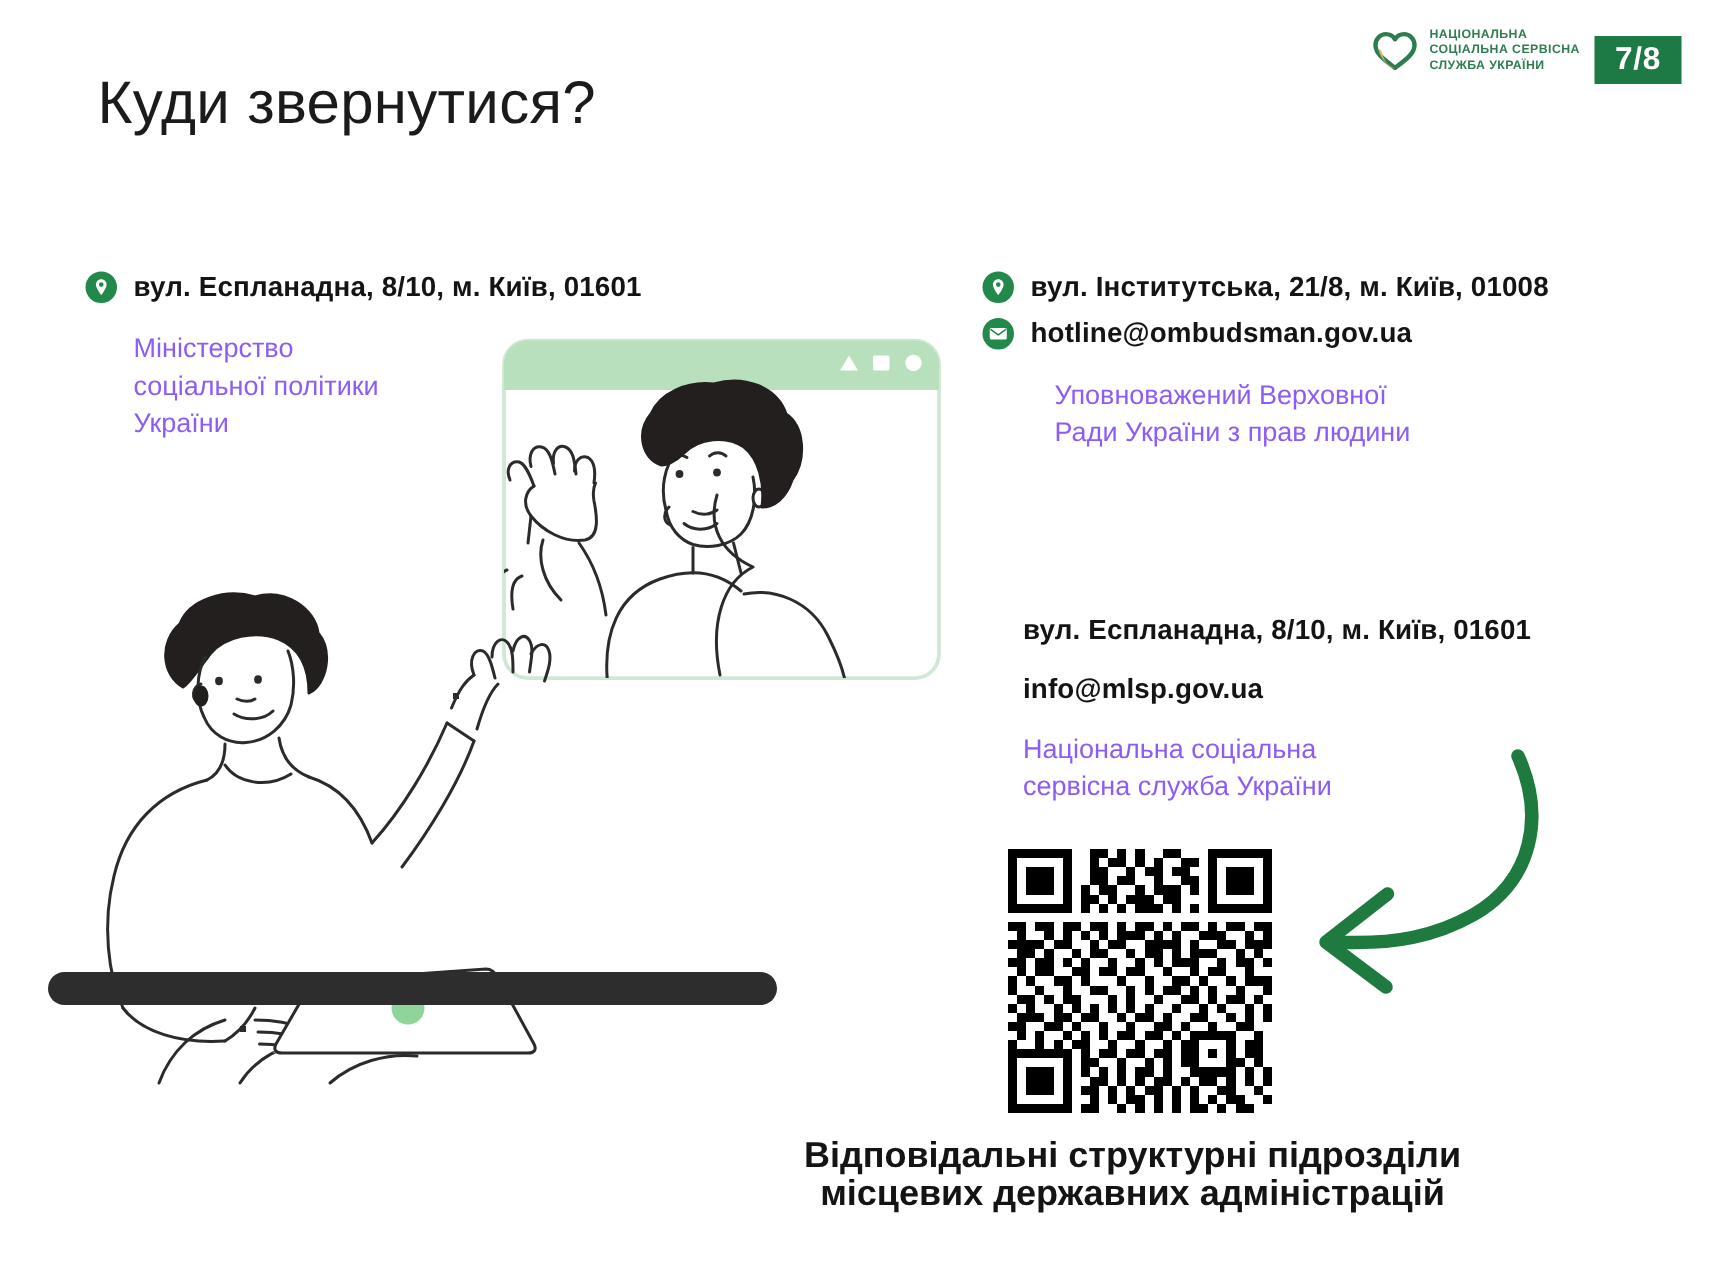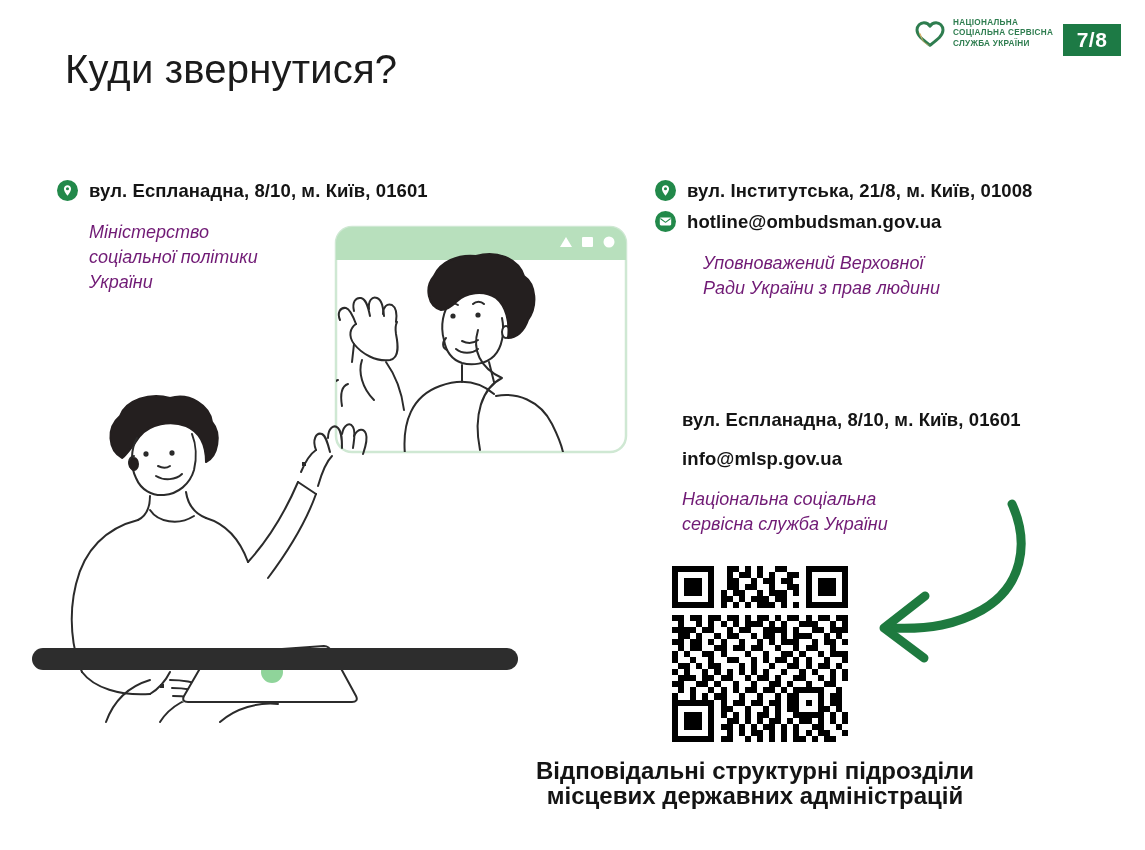--- a/index.html
+++ b/index.html
@@ -23,26 +23,26 @@
     font-size:21px;font-weight:bold;letter-spacing:.5px;
   }
 
   
   .title{
     position:absolute;left:65px;top:47px;
     font-size:40px;font-weight:400;color:#1b1b1b;letter-spacing:.2px;
   }
 
   
-  .contact-line{display:flex;align-items:flex-start;gap:11px;margin-bottom:9px;}
+  .contact-line{display:flex;align-items:center;gap:11px;margin-bottom:9px;}
   .ic{width:21px;height:21px;border-radius:50%;background:#22894a;flex:none;
       display:flex;align-items:center;justify-content:center;}
   .ic svg{display:block;}
   .c-text{font-size:18.5px;font-weight:bold;color:#141414;letter-spacing:.1px;white-space:nowrap;}
-  .desc{font-size:18px;line-height:25px;color:#701a75;white-space:pre-line;font-style:italic;}
+  .desc{font-size:18px;line-height:25px;color:#8b5cf6;white-space:pre-line;}
 
   #block-mlsp{position:absolute;left:57px;top:180px;width:520px;}
   #block-mlsp .desc{margin-top:18px;margin-left:32px;}
   #block-ombudsman{position:absolute;left:655px;top:180px;width:470px;}
   #block-ombudsman .desc{margin-top:18px;margin-left:48px;}
   #block-nssu{position:absolute;left:682px;top:409px;width:430px;}
   #block-nssu .c-text{margin-bottom:0;}
   #block-nssu .contact-line{margin-bottom:17px;}
   #block-nssu .desc{margin-top:13px;}
 

